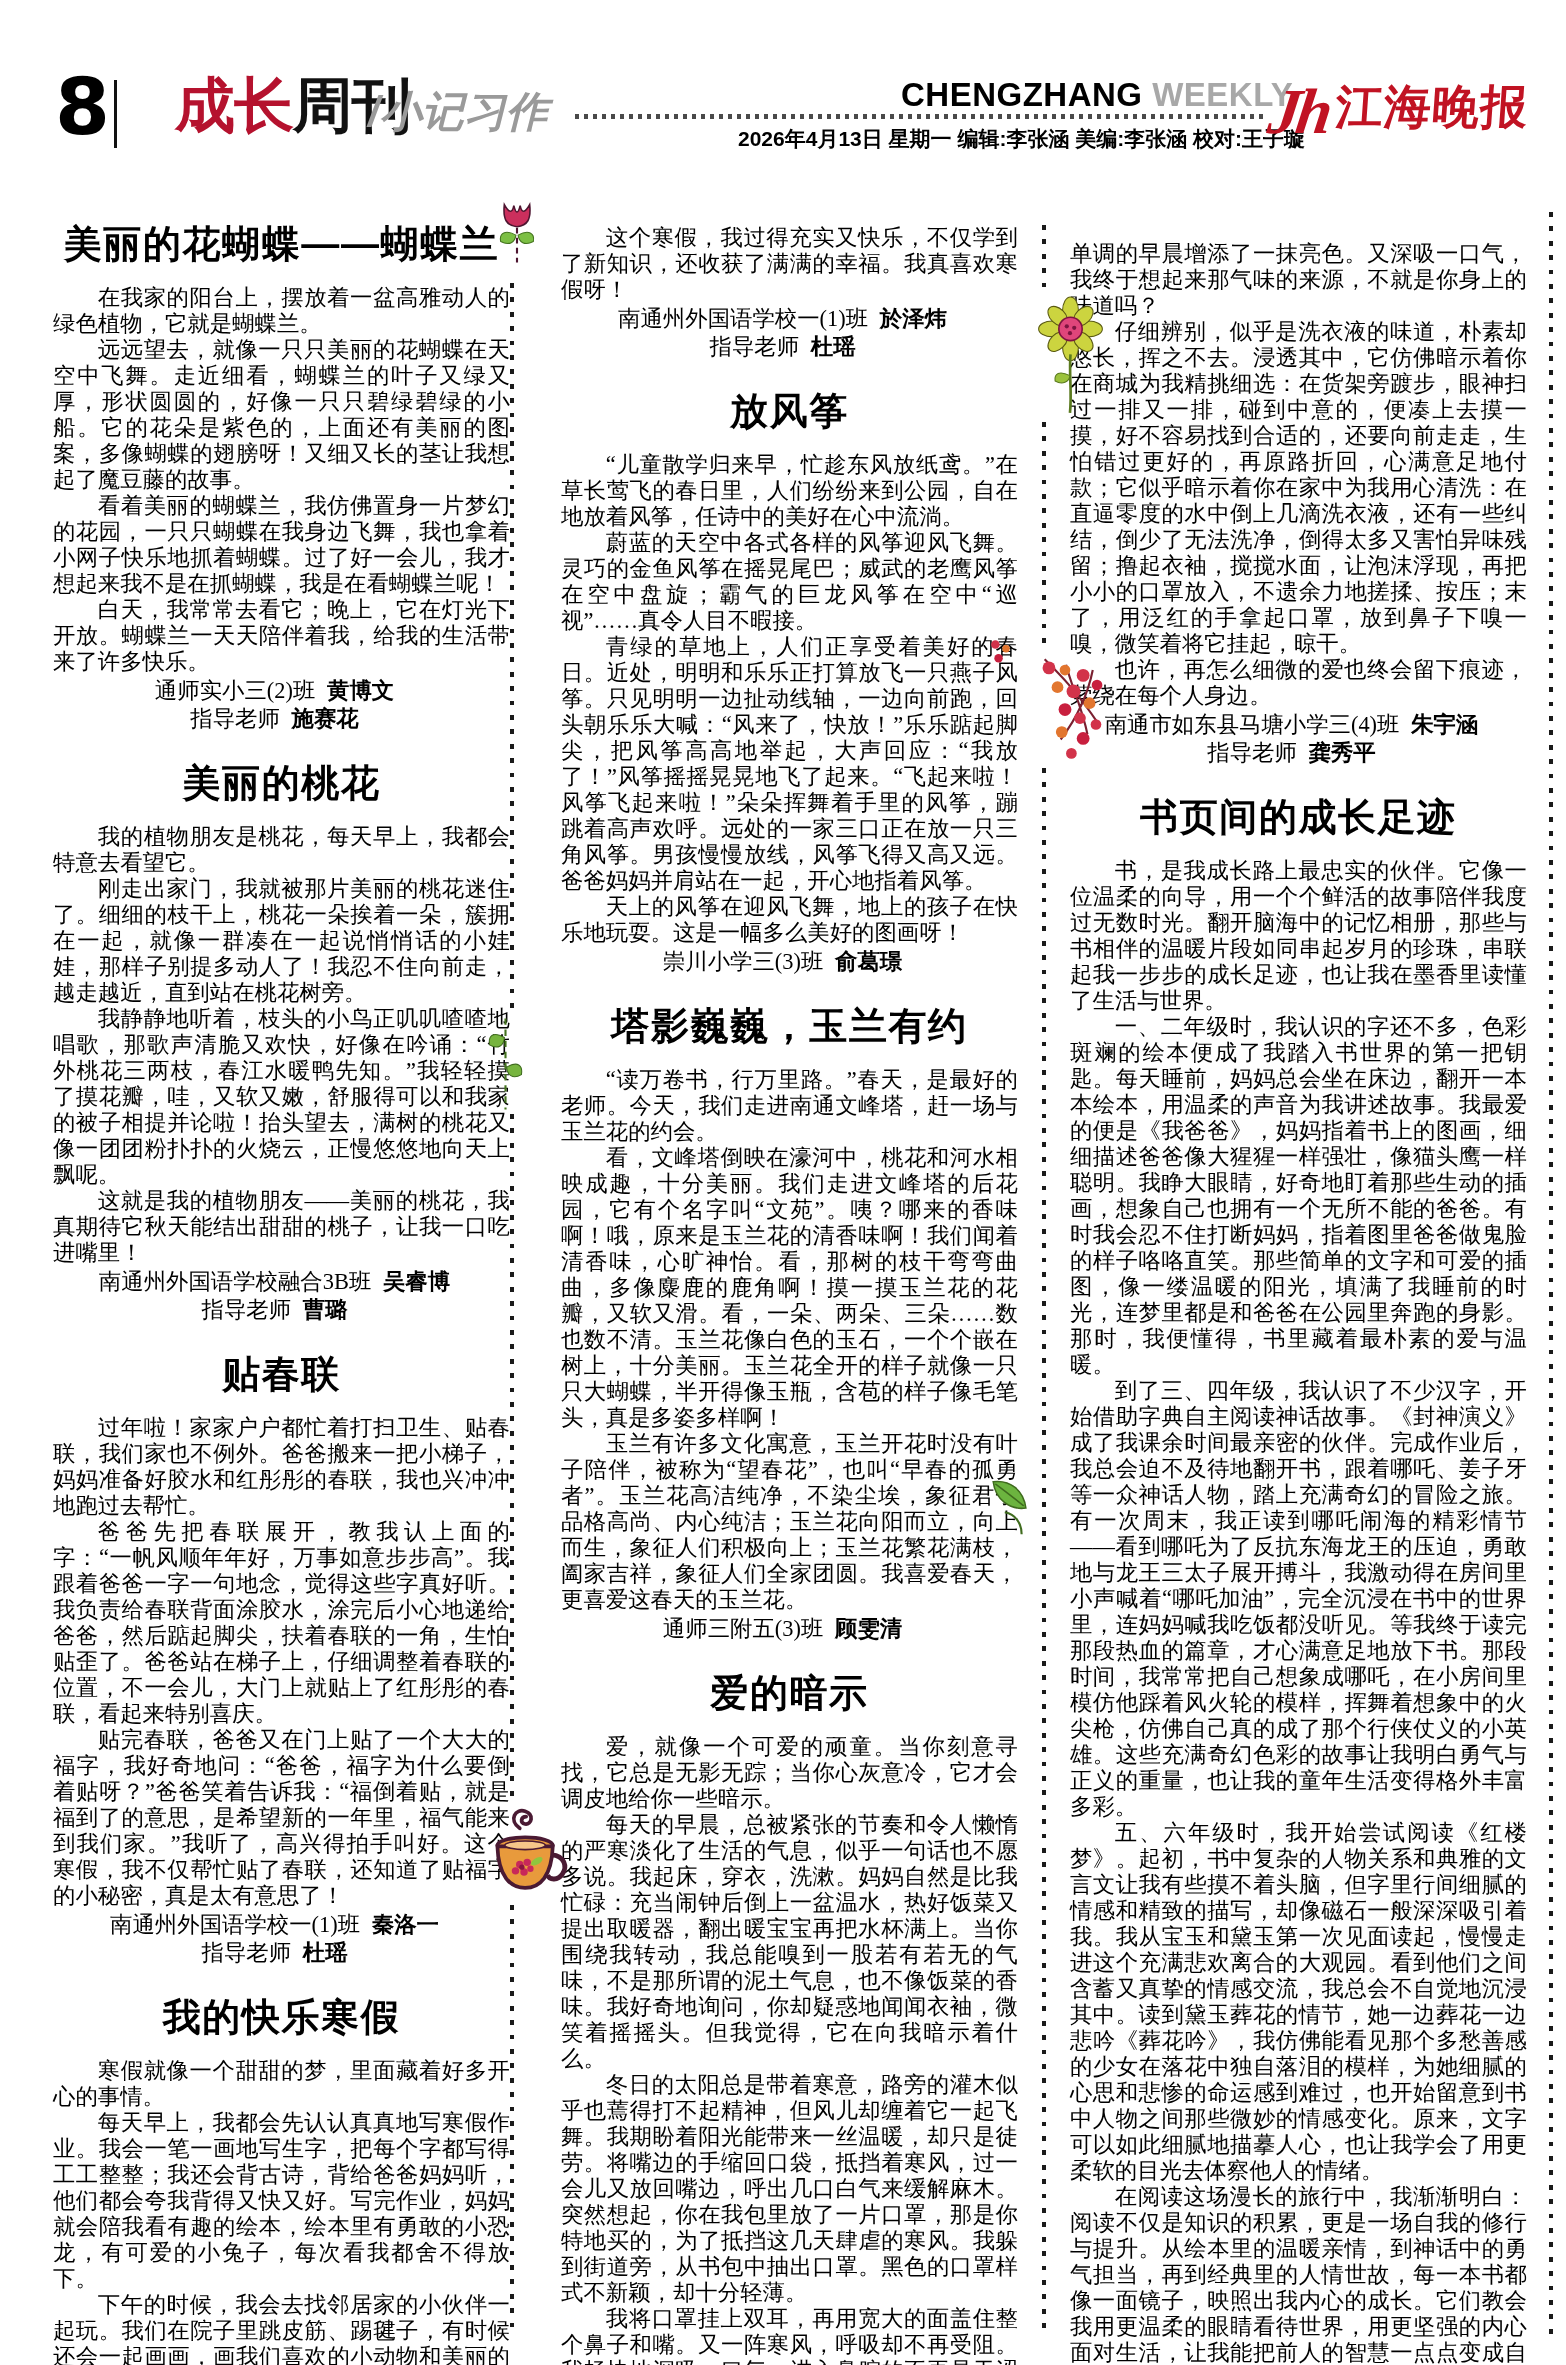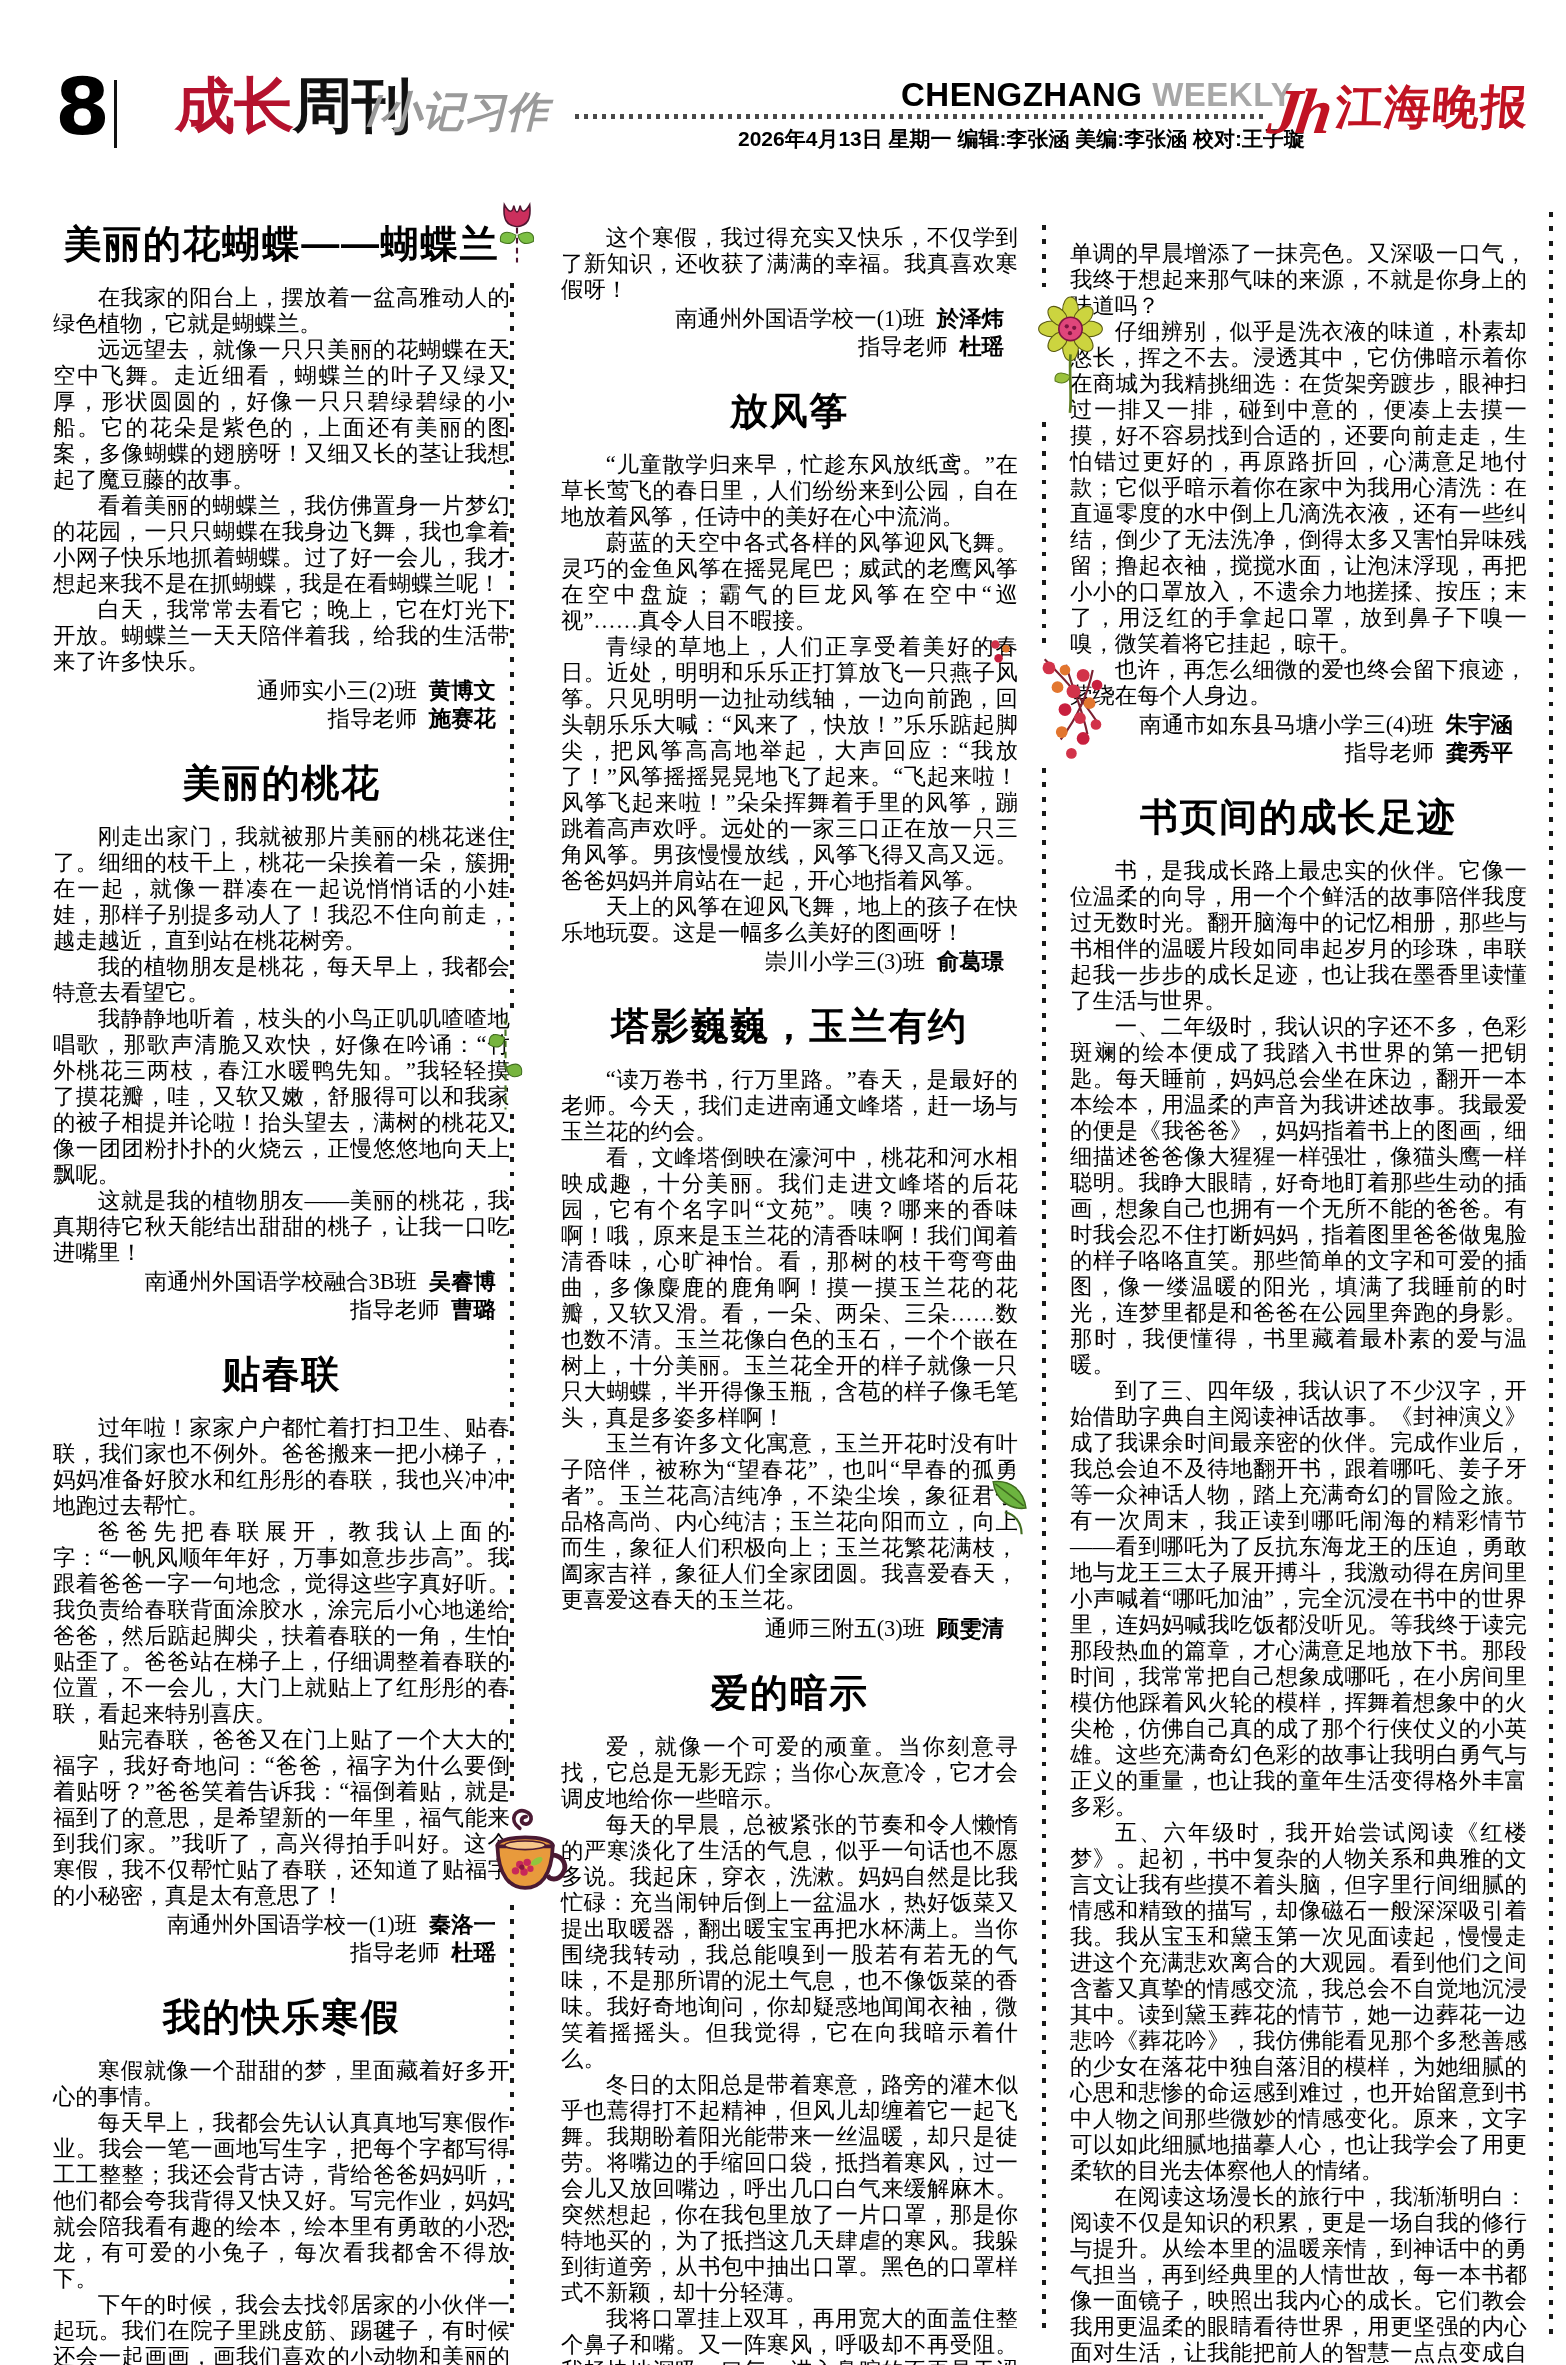--- a/index.html
+++ b/index.html
@@ -53,21 +53,21 @@
   .col1{left:53px;}
   .col2{left:561px;}
   .col3{left:1070px;}
   .para{margin:0;text-indent:2em;}
   .para.noindent{text-indent:0;}
   .title{
     font-family:"Liberation Sans",sans-serif;font-weight:900;text-align:center;
     font-size:38px;line-height:43px;margin:29px 0 19px;letter-spacing:1.6px;text-indent:0;color:#000;
   }
   .col > .article:first-child .title{margin-top:12.8px;}
-  .byline{text-align:right;padding-right:14px;margin:2.1px 0 4.3px;}
+  .byline{text-align:center;padding-right:14px;margin:2.1px 0 4.3px;}
   .byline-line{line-height:28px;}
   .byline b{font-family:"Liberation Sans",sans-serif;font-weight:900;margin-left:11.7px;}
   
   .vdots{
     position:absolute;width:4.3px;
     background-image:repeating-linear-gradient(to bottom,#1a1a1a 0 4.8px,transparent 4.8px 14.4px);
   }
   
   .deco{position:absolute;}
 </style>
@@ -98,22 +98,22 @@
     <p class="para">远远望去，就像一只只美丽的花蝴蝶在天空中飞舞。走近细看，蝴蝶兰的叶子又绿又厚，形状圆圆的，好像一只只碧绿碧绿的小船。它的花朵是紫色的，上面还有美丽的图案，多像蝴蝶的翅膀呀！又细又长的茎让我想起了魔豆藤的故事。</p>
     <p class="para">看着美丽的蝴蝶兰，我仿佛置身一片梦幻的花园，一只只蝴蝶在我身边飞舞，我也拿着小网子快乐地抓着蝴蝶。过了好一会儿，我才想起来我不是在抓蝴蝶，我是在看蝴蝶兰呢！</p>
     <p class="para">白天，我常常去看它；晚上，它在灯光下开放。蝴蝶兰一天天陪伴着我，给我的生活带来了许多快乐。</p>
     <div class="byline">
       <div class="byline-line"><span>通师实小三(2)班</span><b>黄博文</b></div>
       <div class="byline-line"><span>指导老师</span><b>施赛花</b></div>
     </div>
   </div>
   <div class="article">
     <div class="title">美丽的桃花</div>
+    <p class="para">我的植物朋友是桃花，每天早上，我都会特意去看望它。</p>
     <p class="para">刚走出家门，我就被那片美丽的桃花迷住了。细细的枝干上，桃花一朵挨着一朵，簇拥在一起，就像一群凑在一起说悄悄话的小娃娃，那样子别提多动人了！我忍不住向前走，越走越近，直到站在桃花树旁。</p>
-    <p class="para">我的植物朋友是桃花，每天早上，我都会特意去看望它。</p>
     <p class="para">我静静地听着，枝头的小鸟正叽叽喳喳地唱歌，那歌声清脆又欢快，好像在吟诵：“竹外桃花三两枝，春江水暖鸭先知。”我轻轻摸了摸花瓣，哇，又软又嫩，舒服得可以和我家的被子相提并论啦！抬头望去，满树的桃花又像一团团粉扑扑的火烧云，正慢悠悠地向天上飘呢。</p>
     <p class="para">这就是我的植物朋友——美丽的桃花，我真期待它秋天能结出甜甜的桃子，让我一口吃进嘴里！</p>
     <div class="byline">
       <div class="byline-line"><span>南通州外国语学校融合3B班</span><b>吴睿博</b></div>
       <div class="byline-line"><span>指导老师</span><b>曹璐</b></div>
     </div>
   </div>
   <div class="article">
     <div class="title">贴春联</div>
     <p class="para">过年啦！家家户户都忙着打扫卫生、贴春联，我们家也不例外。爸爸搬来一把小梯子，妈妈准备好胶水和红彤彤的春联，我也兴冲冲地跑过去帮忙。</p>

